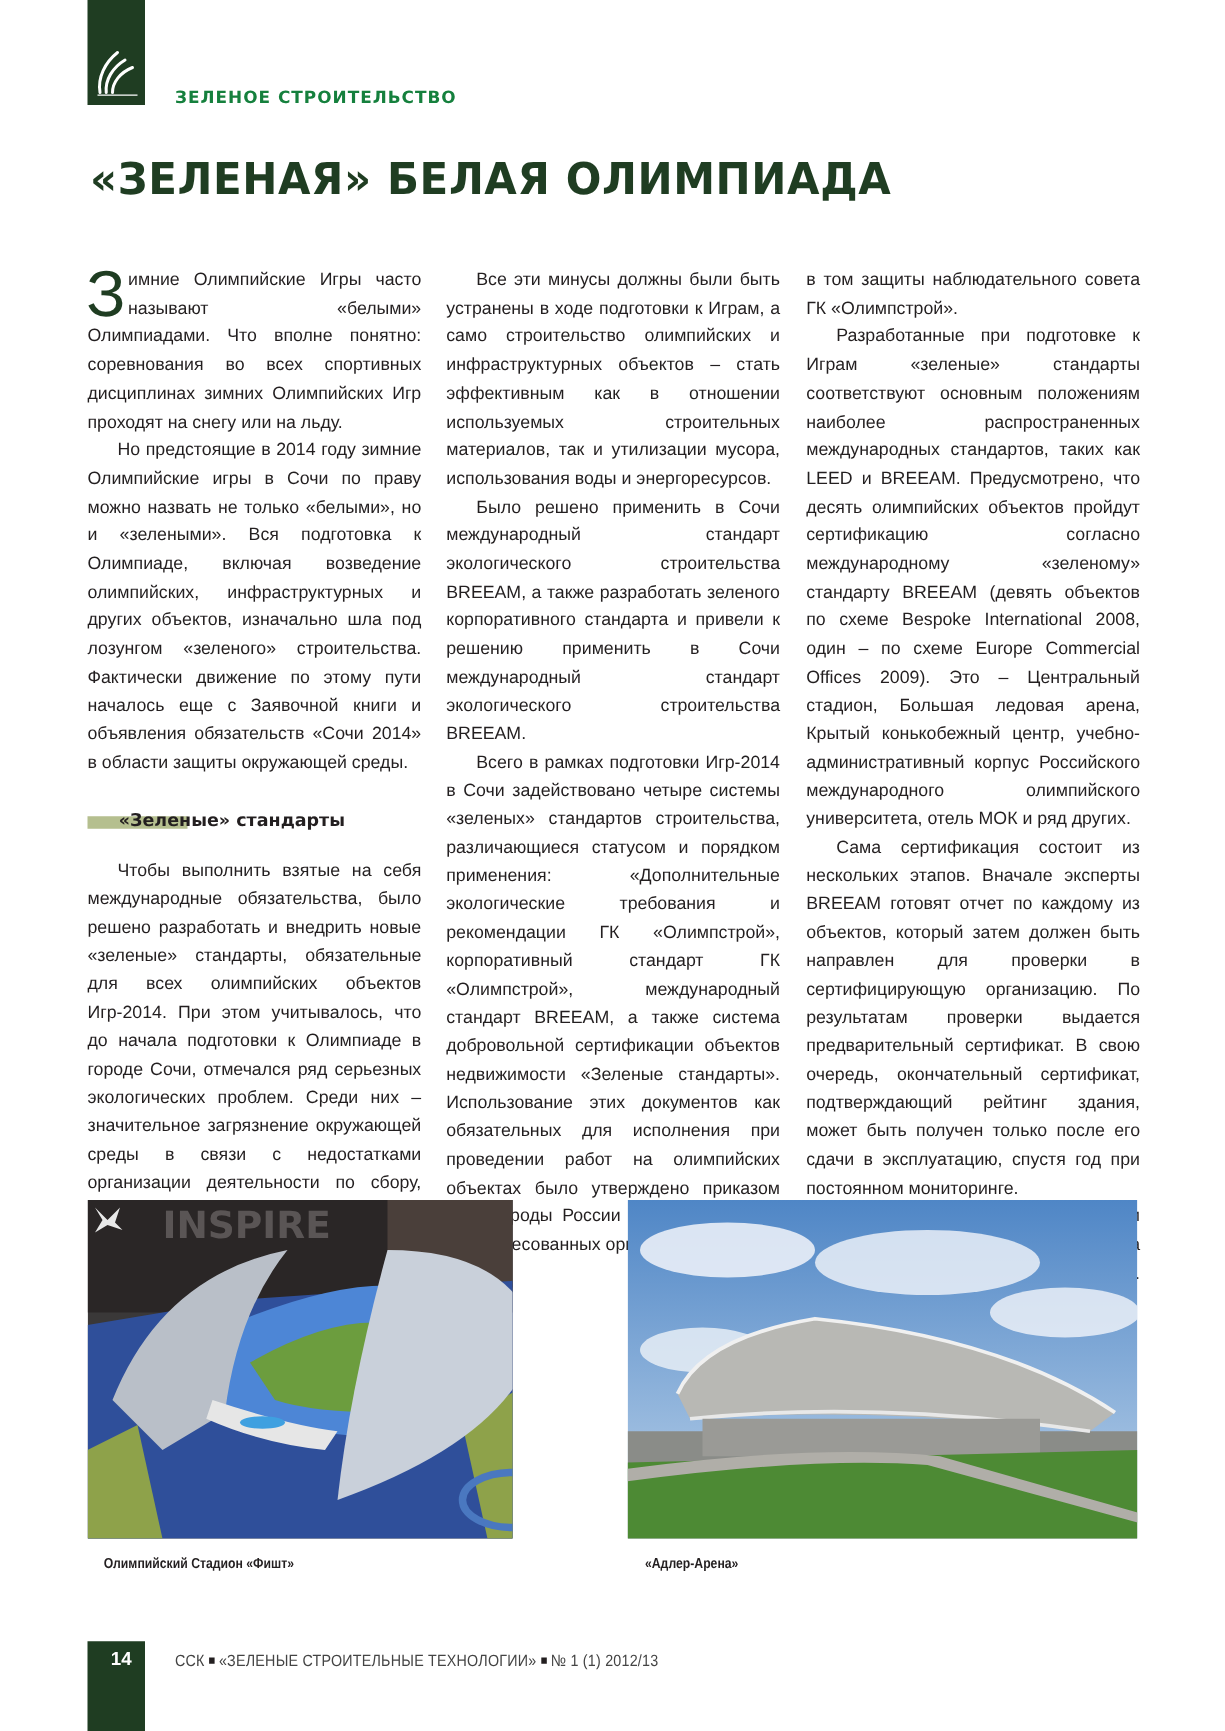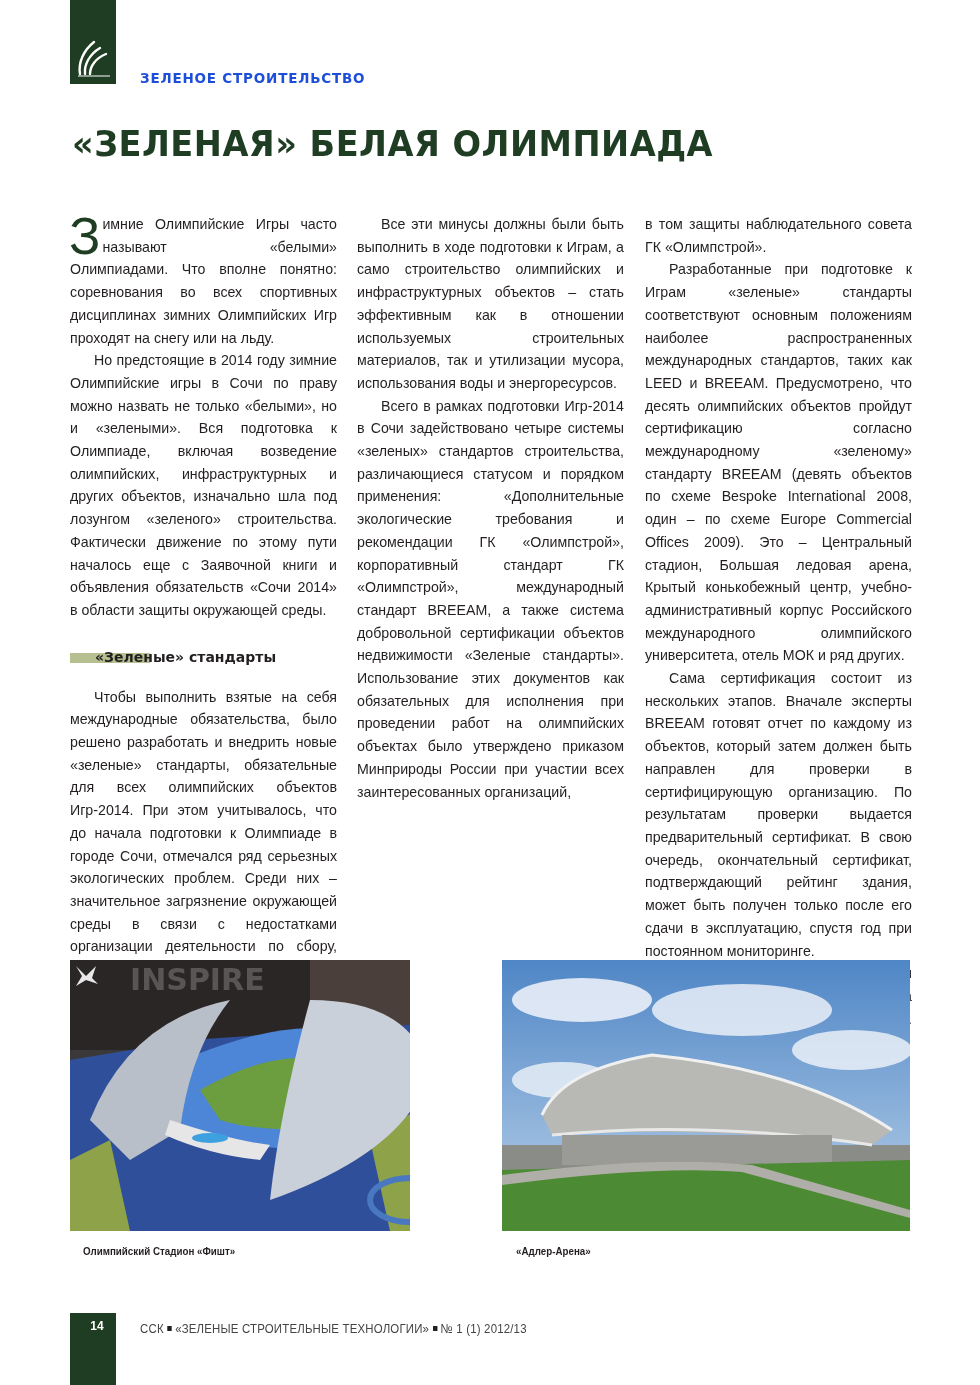--- a/index.html
+++ b/index.html
@@ -1,21 +1,21 @@
 <!DOCTYPE html>
 <html><head>
 <meta charset="utf-8">
 <style>
   html, body { margin:0; padding:0; }
   body { width:980px; height:1385px; background:#ffffff; position:relative; overflow:hidden;
          font-family:"Liberation Sans", sans-serif; color:#231f20; }
   .logo-block { position:absolute; left:70px; top:0; width:46px; height:84px; background:#1f3d22; }
   .logo-block svg { position:absolute; left:4px; top:36px; }
   .section-label { position:absolute; left:140px; top:70px; font-family:"DejaVu Sans", sans-serif;
-         font-weight:bold; font-size:13.5px; letter-spacing:0.8px; color:#1d4ed8; }
+         font-weight:bold; font-size:13.5px; letter-spacing:0.8px; color:#15803d; }
   .title { position:absolute; left:72px; top:124px; font-family:"DejaVu Sans", sans-serif;
          font-weight:bold; font-size:35px; letter-spacing:0.5px; color:#1f3d22; margin:0;
          transform:scaleX(0.96); transform-origin:left; }
   .col { position:absolute; top:213px; width:267px; font-size:14.2px; line-height:22.7px;
          text-align:justify; hyphens:manual; }
   .col p { margin:0; text-indent:24px; }
   .col p.noindent { text-indent:0; }
   .col1 { left:70px; }
   .col2 { left:357px; }
   .col3 { left:645px; }
@@ -27,21 +27,21 @@
          font-weight:bold; font-size:14px; color:#231f20; }
   .photo { position:absolute; top:960px; height:271px; overflow:hidden; }
   .photo1 { left:70px; width:340px; }
   .photo2 { left:502px; width:408px; }
   .caption { position:absolute; top:1245px; font-family:"Liberation Sans", sans-serif; font-weight:bold;
          font-size:11.5px; color:#231f20; transform:scaleX(0.85); transform-origin:left; }
   .cap1 { left:83px; }
   .cap2 { left:516px; }
   .page-num-block { position:absolute; left:70px; top:1313px; width:46px; height:72px; background:#1f3d22; }
   .page-num { position:absolute; left:0; width:54px; top:6px; text-align:center; color:#fff;
-         font-family:"Liberation Sans", sans-serif; font-weight:bold; font-size:12px; }
+         font-family:"Liberation Sans", sans-serif; font-weight:bold; font-size:15px; }
   .footer { position:absolute; left:140px; top:1321px; font-size:13px; color:#444; letter-spacing:0.2px;
          transform:scaleX(0.88); transform-origin:left; }
   .sq { display:inline-block; width:5px; height:5px; background:#231f20; margin:0 4px 2px 4px; vertical-align:middle; }
 </style>
 </head>
 <body>
 
 <div class="logo-block">
   <svg width="38" height="42" viewBox="0 0 38 42">
     <g fill="none" stroke="#ffffff" stroke-width="2.4" stroke-linecap="round">
@@ -59,21 +59,22 @@
   <p class="noindent"><span class="dropcap">З</span><span>имние Олимпийские Игры часто называют «белыми» Олимпиадами. Что вполне понятно: соревнования во всех спортивных дисциплинах зимних Олимпийских Игр проходят на снегу или на льду.</span></p>
   <p>Но предстоящие в 2014 году зимние Олимпийские игры в Сочи по праву можно назвать не только «белыми», но и «зелеными». Вся подготовка к Олимпиаде, включая возведение олимпийских, инфраструктурных и других объектов, изначально шла под лозунгом «зеленого» строительства. Фактически движение по этому пути началось еще с Заявочной книги и объявления обязательств «Сочи 2014» в области защиты окружающей среды.</p>
   <div class="subhead">
     <div class="bar"></div>
     <div class="txt">«Зеленые» стандарты</div>
   </div>
   <p>Чтобы выполнить взятые на себя международные обязательства, было решено разработать и внедрить новые «зеленые» стандарты, обязательные для всех олимпийских объектов Игр-2014. При этом учитывалось, что до начала подготовки к Олимпиаде в городе Сочи, отмечался ряд серьезных экологических проблем. Среди них – значительное загрязнение окружающей среды в связи с недостатками организации деятельности по сбору, переработке и нейтрализации отходов, загрязнение атмосферного воздуха из-за пере-</p>
 </div>
 
 <div class="col col2">
-  <p>Все эти минусы должны были быть выполнить в ходе подготовки к Играм, а само строительство олимпийских и инфраструктурных объектов – стать эффективным как в отношении используемых строительных материалов, так и утилизации мусора, использования воды и энергоресурсов.</p>
+  <p>Все эти минусы должны были быть устранены в ходе подготовки к Играм, а само строительство олимпийских и инфраструктурных объектов – стать эффективным как в отношении используемых строительных материалов, так и утилизации мусора, использования воды и энергоресурсов.</p>
+  <p>Было решено применить в Сочи международный стандарт экологического строительства BREEAM, а также разработать зеленого корпоративного стандарта и привели к решению применить в Сочи международный стандарт экологического строительства BREEAM.</p>
   <p>Всего в рамках подготовки Игр-2014 в Сочи задействовано четыре системы «зеленых» стандартов строительства, различающиеся статусом и порядком применения: «Дополнительные экологические требования и рекомендации ГК «Олимпстрой», корпоративный стандарт ГК «Олимпстрой», международный стандарт BREEAM, а также система добровольной сертификации объектов недвижимости «Зеленые стандарты». Использование этих документов как обязательных для исполнения при проведении работ на олимпийских объектах было утверждено приказом Минприроды России при участии всех заинтересованных организаций,</p>
 </div>
 
 <div class="col col3">
   <p class="noindent">в том защиты наблюдательного совета ГК «Олимпстрой».</p>
   <p>Разработанные при подготовке к Играм «зеленые» стандарты соответствуют основным положениям наиболее распространенных международных стандартов, таких как LEED и BREEAM. Предусмотрено, что десять олимпийских объектов пройдут сертификацию согласно международному «зеленому» стандарту BREEAM (девять объектов по схеме Bespoke International 2008, один – по схеме Europe Commercial Offices 2009). Это – Центральный стадион, Большая ледовая арена, Крытый конькобежный центр, учебно-административный корпус Российского международного олимпийского университета, отель МОК и ряд других.</p>
   <p>Сама сертификация состоит из нескольких этапов. Вначале эксперты BREEAM готовят отчет по каждому из объектов, который затем должен быть направлен для проверки в сертифицирующую организацию. По результатам проверки выдается предварительный сертификат. В свою очередь, окончательный сертификат, подтверждающий рейтинг здания, может быть получен только после его сдачи в эксплуатацию, спустя год при постоянном мониторинге.</p>
   <p>Инновационные решения и элементы «зеленого» строительства будут внедряться на 130 объектах. Сама сертификация состоится в нача-</p>
 </div>
 

